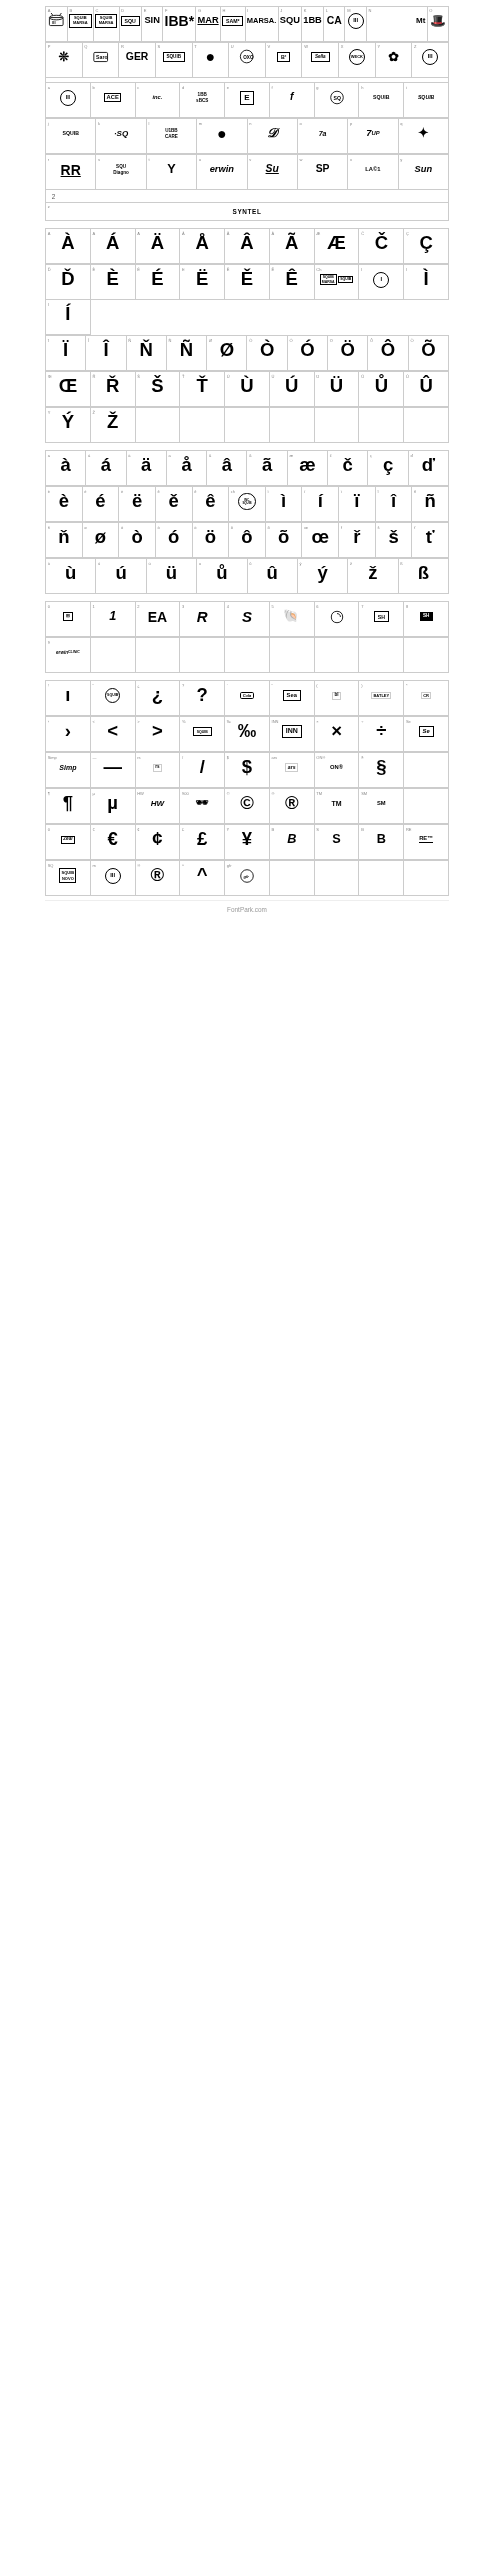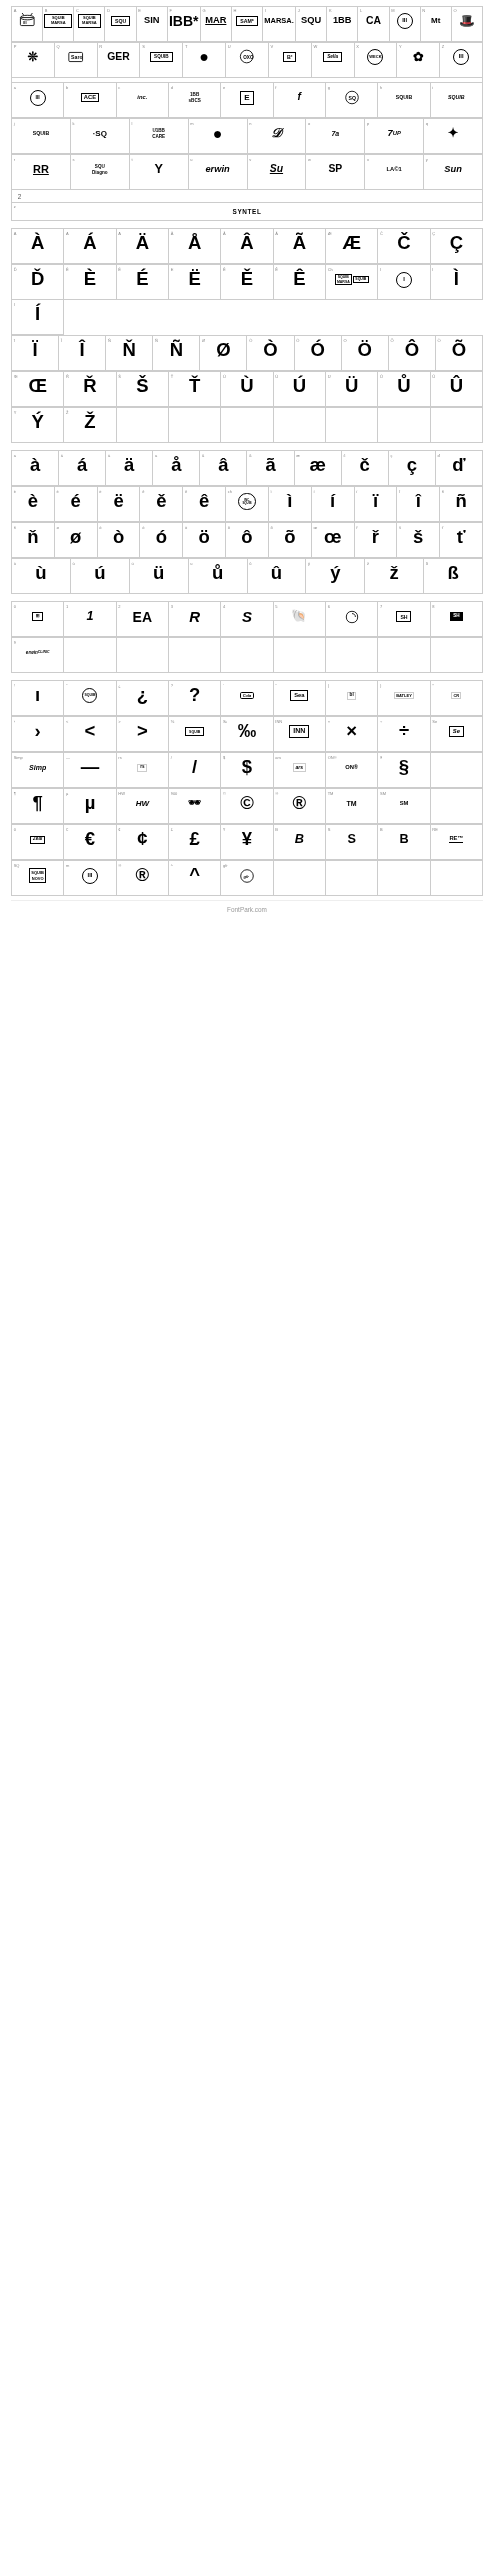--- a/index.html
+++ b/index.html
@@ -7,21 +7,21 @@
       background: #fff;
       font-family: Arial, sans-serif;
       width: 494px;
       min-height: 2576px;
       display: flex;
       flex-direction: column;
       align-items: center;
     }
 
     .main-container {
-      width: 472px;
+      width: 404px;
       background: #fff;
       padding: 5.8px 0;
     }
 
     .grid-section {
       width: 100%;
       border-top: 0.6px solid #ccc;
       border-left: 0.6px solid #ccc;
       display: grid;
     }
@@ -180,21 +180,21 @@
 
     <div class="cell">
       <span class="index-label">M</span>
       <div class="glyph">
         <div class="logo-circle" style="font-size:5.8px;font-weight:bold;">III</div>
       </div>
     </div>
 
     <div class="cell">
       <span class="index-label">N</span>
-      <div class="glyph" style="font-size:8px;font-weight:bold;">Mt</div>
+      <div class="glyph" style="font-size:8px;font-weight:bold;padding-left:48px;">Mt</div>
     </div>
 
     <div class="cell">
       <span class="index-label">O</span>
       <div class="glyph" style="font-size:12.7px;">🎩</div>
     </div>
   </div>
 
   <div class="grid-section" style="grid-template-columns: repeat(11, 1fr);">
 
@@ -326,21 +326,21 @@
     </div>
   </div>
 
   <div class="grid-section cols-8">
     <div class="cell">
       <span class="index-label">j</span>
       <div class="glyph" style="font-size:5.2px;font-weight:bold;">SQUIB</div>
     </div>
     <div class="cell">
       <span class="index-label">k</span>
-      <div class="glyph" style="font-size:8px;">·SQ</div>
+      <div class="glyph" style="font-size:8px;font-style:italic;">·SQ</div>
     </div>
     <div class="cell">
       <span class="index-label">l</span>
       <div class="glyph" style="font-size:4.6px;font-weight:bold;text-align:center;line-height:1.3;">U1BB<br>CARE</div>
     </div>
     <div class="cell">
       <span class="index-label">m</span>
       <div class="glyph" style="font-size:16px;">●</div>
     </div>
     <div class="cell">
@@ -357,21 +357,21 @@
     </div>
     <div class="cell">
       <span class="index-label">q</span>
       <div class="glyph" style="font-size:12.7px;">✦</div>
     </div>
   </div>
 
   <div class="grid-section cols-8">
     <div class="cell">
       <span class="index-label">r</span>
-      <div class="glyph" style="font-size:11px;font-weight:bold;text-decoration:underline;">RR</div>
+      <div class="glyph" style="font-size:14px;font-weight:bold;text-decoration:underline;">RR</div>
     </div>
     <div class="cell">
       <span class="index-label">s</span>
       <div class="glyph" style="font-size:4.6px;font-weight:bold;text-align:center;line-height:1.3;">SQU<br>Diagno</div>
     </div>
     <div class="cell">
       <span class="index-label">t</span>
       <div class="glyph" style="font-size:12.7px;font-weight:bold;">Y</div>
     </div>
     <div class="cell">

